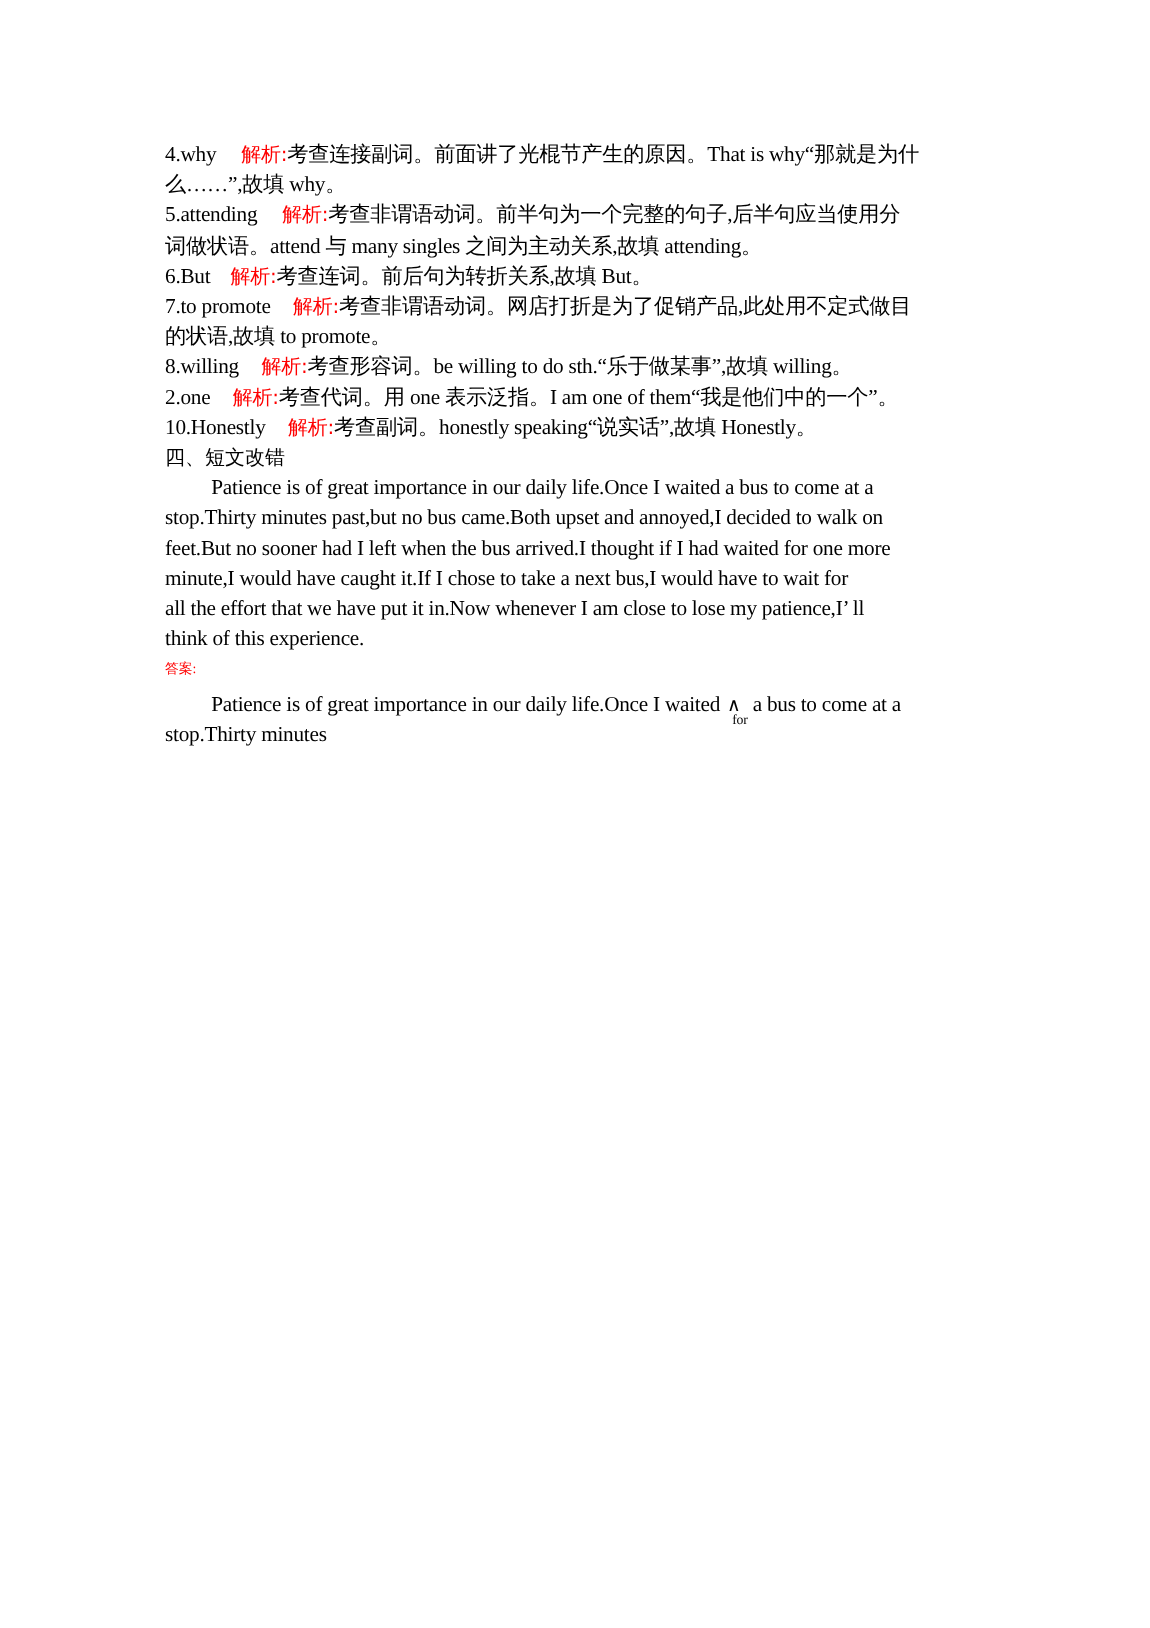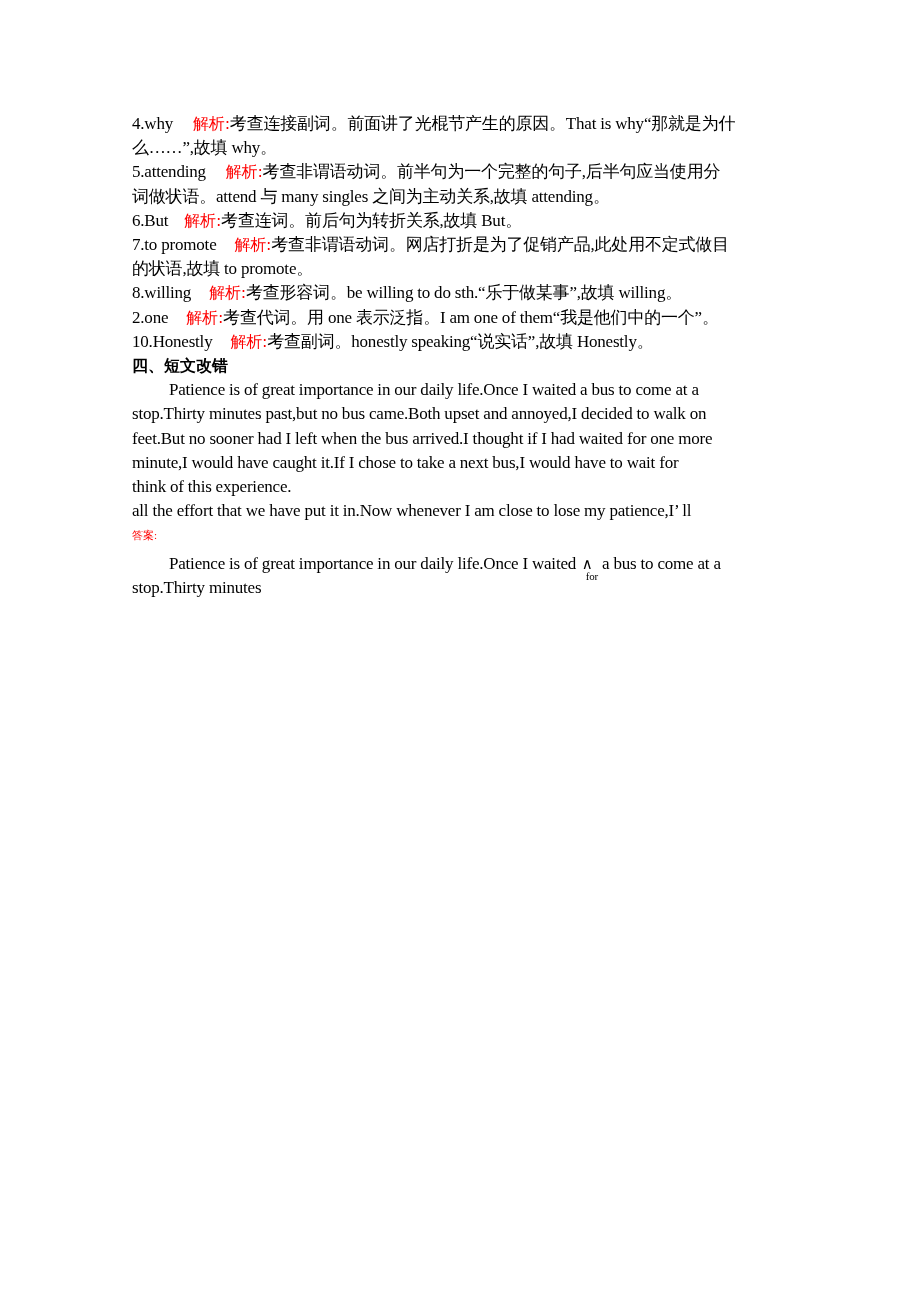--- a/index.html
+++ b/index.html
@@ -33,21 +33,20 @@
     .label {
       color: #ff0000;
       font-family: "DejaVu Sans", "Liberation Sans", sans-serif;
       font-size: 16px;
     }
     .gap { display: inline-block; }
     .section-title {
       font-family: "DejaVu Sans", "Liberation Sans", sans-serif;
       font-size: 16px;
       line-height: 24.2px;
-      font-weight: bold;
     }
     .indent { text-indent: 37px; }
     .answer-label {
       color: #ff0000;
       font-family: Liberation Serif, serif;
       font-size: 11px;
       line-height: 24px;
     }
     .answer-block {
       margin-top: 5px;
@@ -103,22 +102,22 @@
       <div class="line"><span class="item-num">10.Honestly</span><span class="gap" style="width: 18px;"></span><span class="label">解析:</span><span>考查副词。honestly speaking“说实话”,故填 Honestly。</span></div>
     </div>
 
   <div class="section-title">四、短文改错</div>
 
   <div>
     <div class="line indent">Patience is of great importance in our daily life.Once I waited a bus to come at a</div>
     <div class="line">stop.Thirty minutes past,but no bus came.Both upset and annoyed,I decided to walk on</div>
     <div class="line">feet.But no sooner had I left when the bus arrived.I thought if I had waited for one more</div>
     <div class="line">minute,I would have caught it.If I chose to take a next bus,I would have to wait for</div>
+    <div class="line">all the effort that we have put it in.Now whenever I am close to lose my patience,I’ ll</div>
     <div class="line">think of this experience.</div>
-    <div class="line">all the effort that we have put it in.Now whenever I am close to lose my patience,I’ ll</div>
   </div>
 
   <div class="answer-label">答案:</div>
 
   <div class="answer-block">
     <div class="answer-line1">
       <span>Patience is of great importance in our daily life.Once I waited</span><span class="caret-wrap"><span class="caret">∧</span><span class="caret-insert">for</span></span> <span>a bus to come at a</span>
     </div>
     <div class="answer-line2">stop.Thirty minutes</div>
   </div>

